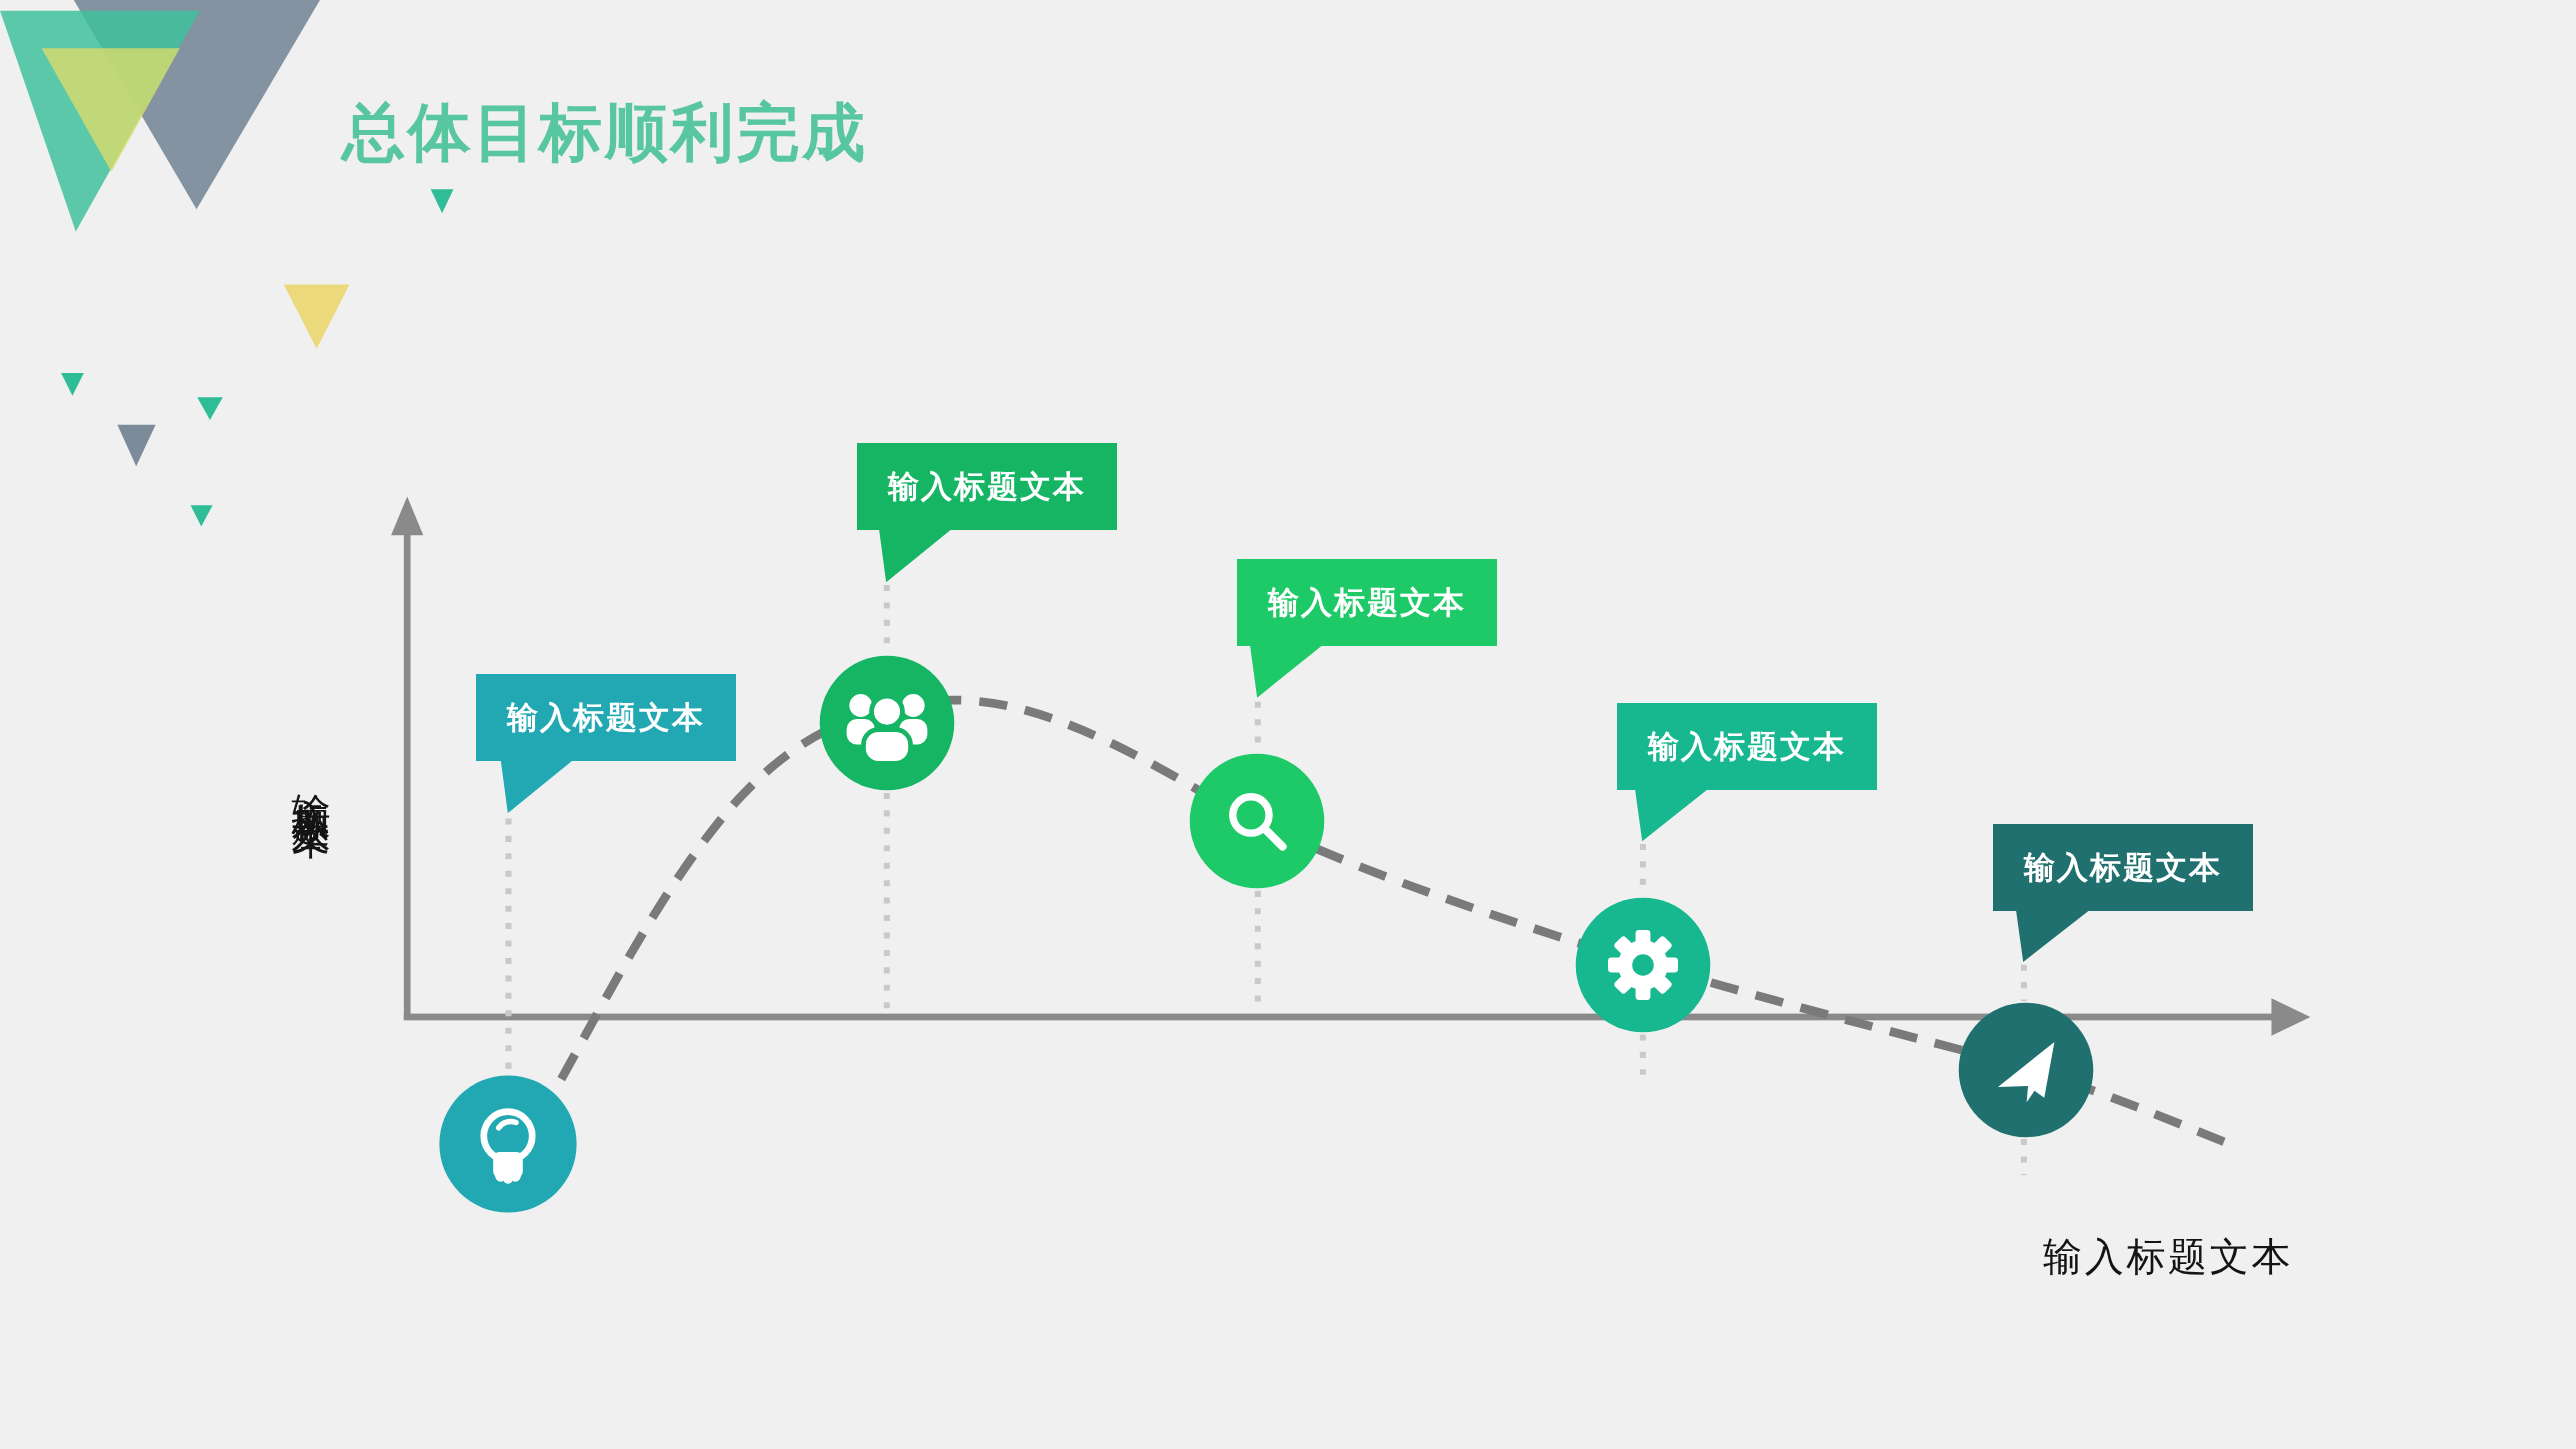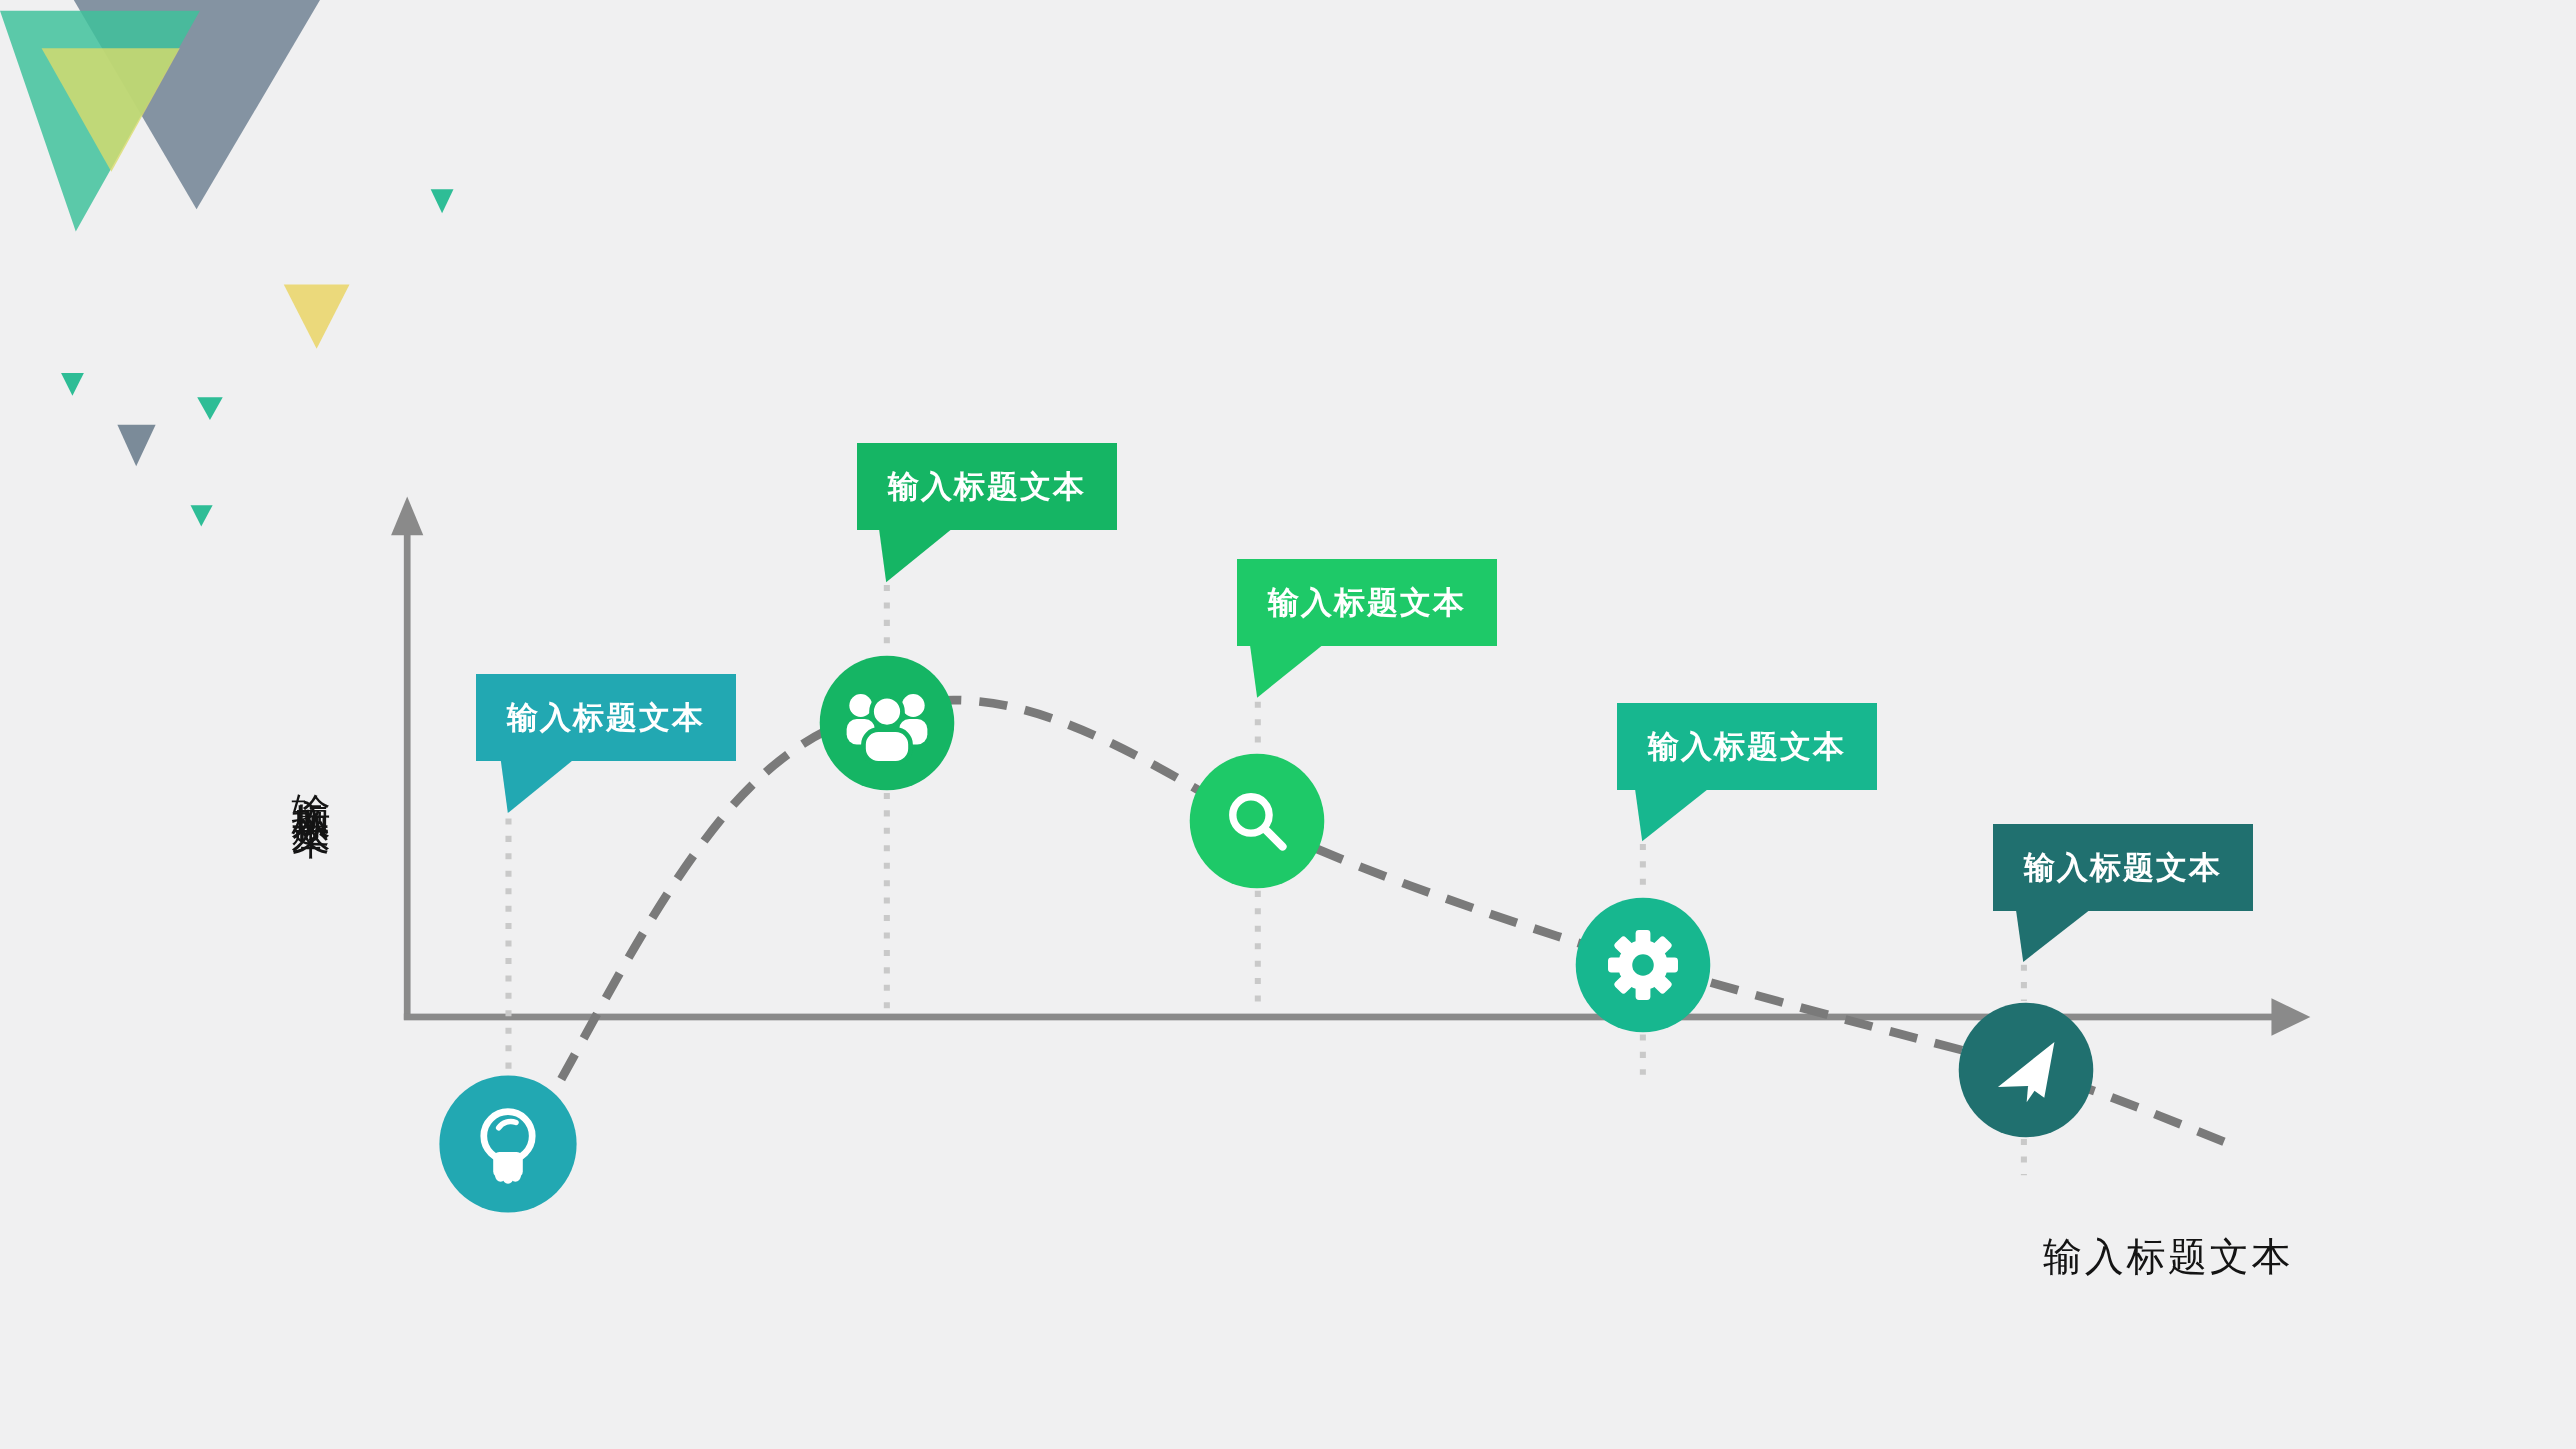--- a/index.html
+++ b/index.html
@@ -90,20 +90,21 @@
 
     <g>
       <polygon points="746,1130 858,1130 757,1212" fill="#22A8B2"></polygon>
       <polygon points="1310,786 1422,786 1321,868" fill="#15B564"></polygon>
       <polygon points="1863,959 1975,959 1874,1040" fill="#1EC968"></polygon>
       <polygon points="2437,1174 2549,1174 2448,1254" fill="#17B78F"></polygon>
       <polygon points="3005,1355 3117,1355 3016,1434" fill="#20706F"></polygon>
     </g>
   </svg>
 
+  <div class="title" style="color: rgb(88, 198, 158);">总体目标顺利完成</div>
 
   <div class="axis-label-y" style="color: rgb(20, 20, 20);">输入标题文本</div>
   <div class="axis-label-x" style="color: rgb(20, 20, 20);">输入标题文本</div>
 
   <div class="bubble b0" style="background-color: rgb(34, 168, 178);">
       <span>输入标题文本</span>
     </div>
   <div class="bubble b1" style="background-color: rgb(21, 181, 100);">
       <span>输入标题文本</span>
     </div>

